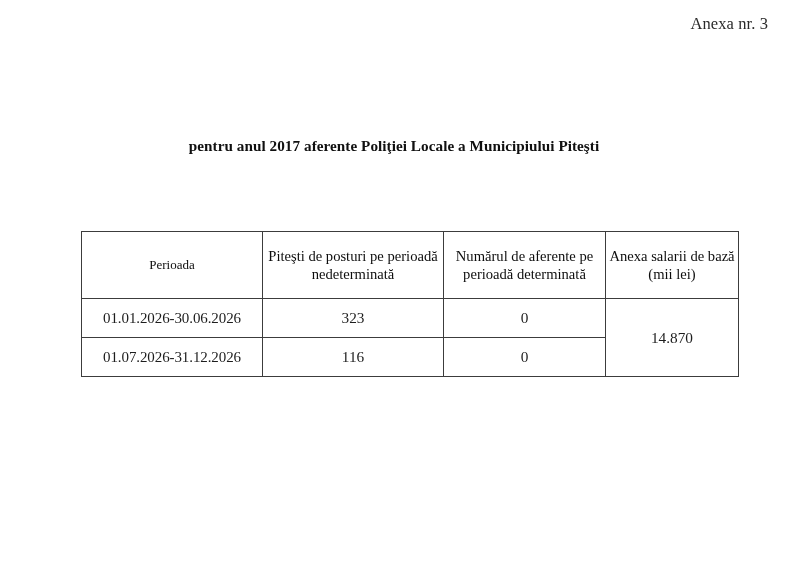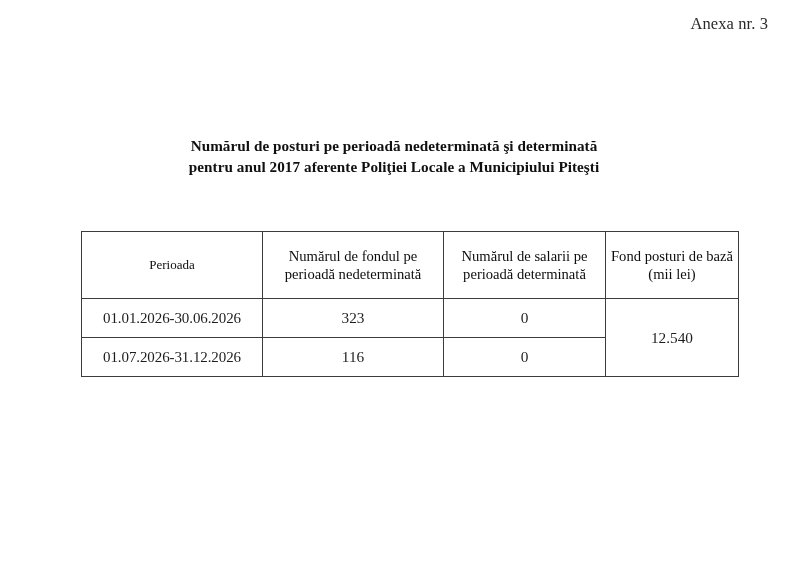--- a/index.html
+++ b/index.html
@@ -118,46 +118,45 @@
   }
 </style>
 </head>
 <body>
 
 <div class="doc-header">
   <div class="annex-line">Anexa nr. 3</div>
 </div>
 
 <div class="title-block">
-  <div class="title-line">Numărul de posturi pe perioadă nedeterminată şi determinată</div>
   <div class="title-line">pentru anul 2017 aferente Poliţiei Locale a Municipiului Piteşti</div>
 </div>
 
 <div class="table-wrap">
   <table class="data-table">
     <colgroup>
       <col class="c-period">
       <col class="c-indef">
       <col class="c-def">
       <col class="c-fund">
     </colgroup>
     <thead>
       <tr>
         <th class="head-cell head-period">Perioada</th>
-        <th class="head-cell">Numărul de fondul pe perioadă nedeterminată</th>
-        <th class="head-cell">Numărul de salarii pe perioadă determinată</th>
-        <th class="head-cell">Fond posturi de bază (mii lei)</th>
+        <th class="head-cell">Piteşti de posturi pe perioadă nedeterminată</th>
+        <th class="head-cell">Numărul de aferente pe perioadă determinată</th>
+        <th class="head-cell">Anexa salarii de bază (mii lei)</th>
       </tr>
     </thead>
     <tbody>
       <tr>
         <td class="body-cell cell-period">01.01.2026-30.06.2026</td>
         <td class="body-cell">323</td>
         <td class="body-cell">0</td>
-        <td class="body-cell cell-fund" rowspan="2">12.540</td>
+        <td class="body-cell cell-fund" rowspan="2">14.870</td>
       </tr>
       <tr>
         <td class="body-cell cell-period">01.07.2026-31.12.2026</td>
         <td class="body-cell">116</td>
         <td class="body-cell">0</td>
       </tr>
     </tbody>
   </table>
 </div>
 

